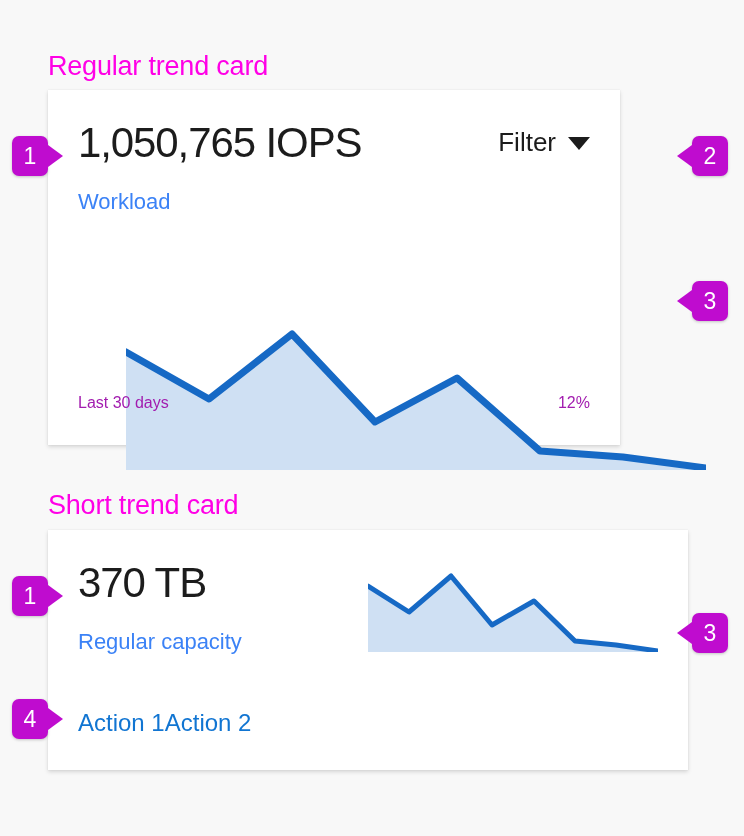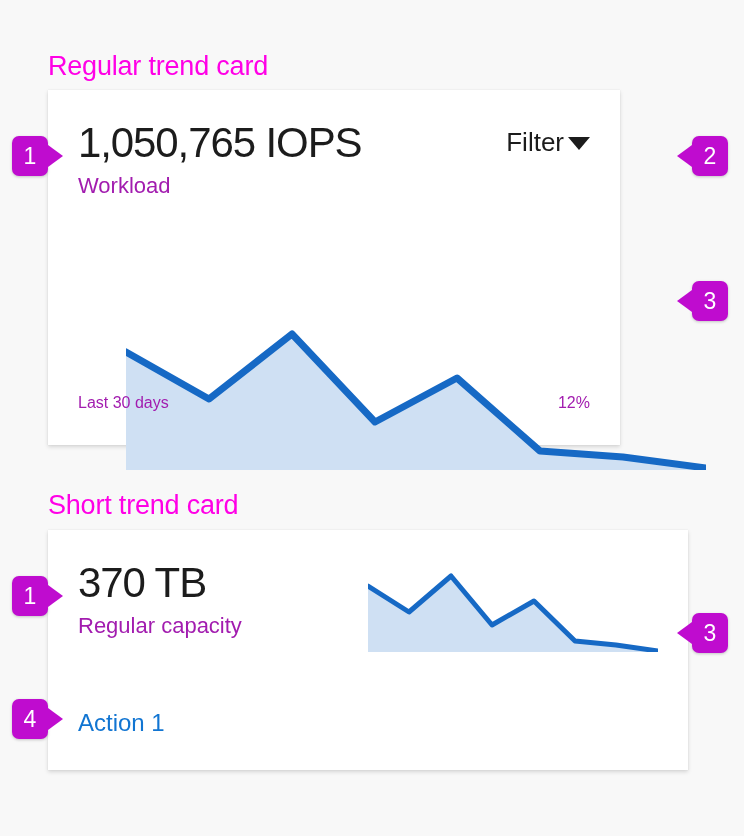--- a/index.html
+++ b/index.html
@@ -68,29 +68,29 @@
     line-height: 50px;
     font-weight: 400;
     letter-spacing: -1.1px;
     color: #1c1c1c;
     white-space: nowrap;
   }
   .metric-label {
     font-size: 22px;
     line-height: 28px;
     font-weight: 400;
-    color: #a21caf;
-    white-space: nowrap;
-    margin-top: 4px;
+    color: #3b82f6;
+    white-space: nowrap;
+    margin-top: 20px;
   }
 
   .filter-control {
     display: flex;
     align-items: center;
-    gap: 4px;
+    gap: 12px;
     margin-top: 8px;
     cursor: pointer;
   }
   .filter-label {
     font-size: 26px;
     line-height: 32px;
     color: #1c1c1c;
     white-space: nowrap;
   }
   .caret-down {
@@ -233,20 +233,21 @@
 
     <div class="card-head">
       <div>
         <div class="metric-value">370 TB</div>
         <div class="metric-label">Regular capacity</div>
       </div>
     </div>
 
     <div class="actions">
       <span class="action-link">Action 1</span>
+      <span class="action-link">Action 2</span>
     </div>
   </div>
 
   <svg class="chart" id="chart-short" viewBox="0 0 290 80" preserveAspectRatio="none">
     <polygon fill="#cfe0f3" points="0,14 41,40 83,4 124,53 166,29 207,69 248,73 290,79 290,80 0,80"></polygon>
     <polyline fill="none" stroke="#1669c5" stroke-width="5" stroke-linejoin="round" stroke-linecap="round" points="0,14 41,40 83,4 124,53 166,29 207,69 248,73 290,79"></polyline>
   </svg>
 
   <div class="badge point-right" id="badge-1a">
     <span class="num">1</span>

